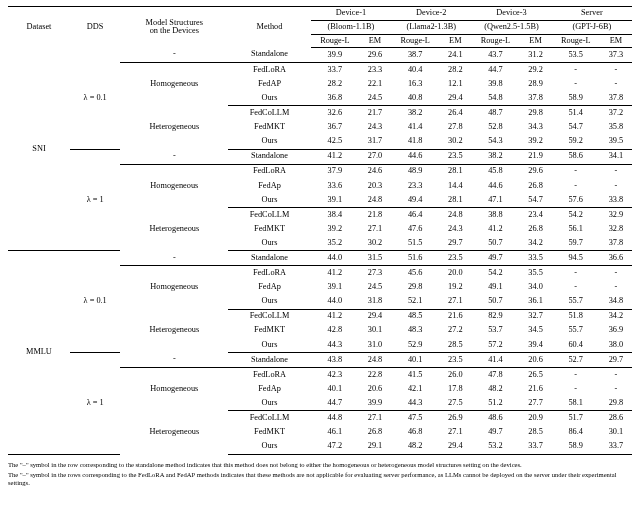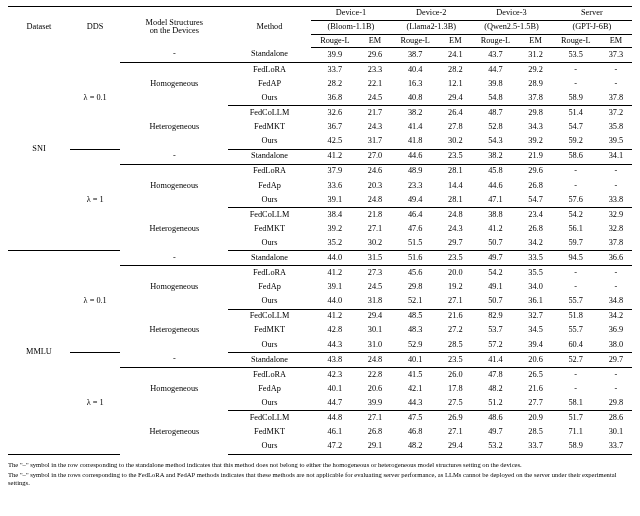--- a/index.html
+++ b/index.html
@@ -420,21 +420,21 @@
           <td>28.6</td>
         </tr>
         <tr class="drow">
           <td>FedMKT</td>
           <td>46.1</td>
           <td>26.8</td>
           <td>46.8</td>
           <td>27.1</td>
           <td>49.7</td>
           <td>28.5</td>
-          <td>71.1</td>
+          <td>86.4</td>
           <td>30.1</td>
         </tr>
         <tr class="drow botrule">
           <td class="bold">Ours</td>
           <td class="bold">47.2</td>
           <td class="bold">29.1</td>
           <td class="bold">48.2</td>
           <td class="bold">29.4</td>
           <td class="bold">53.2</td>
           <td class="bold">33.7</td>

